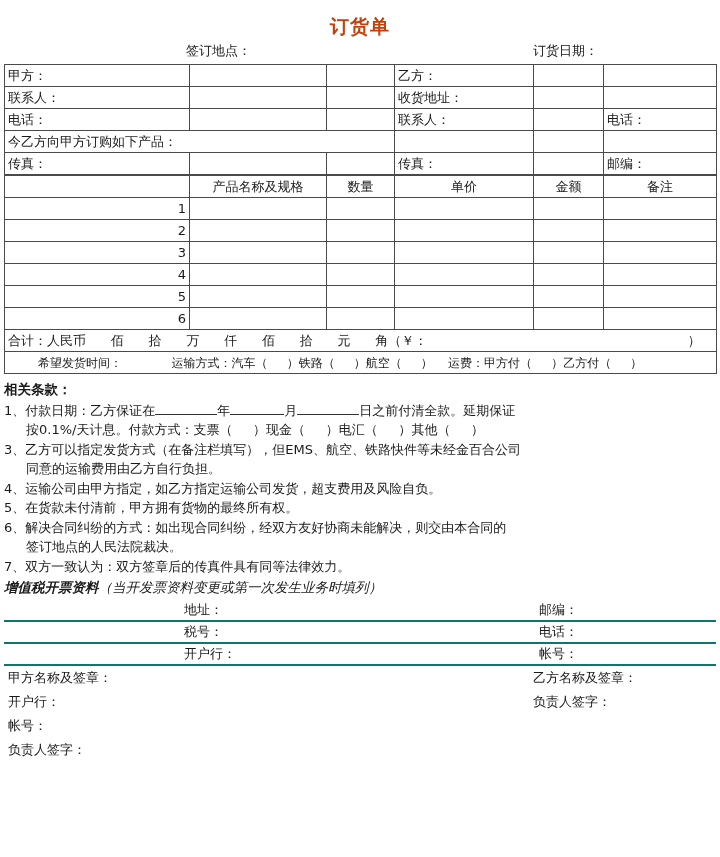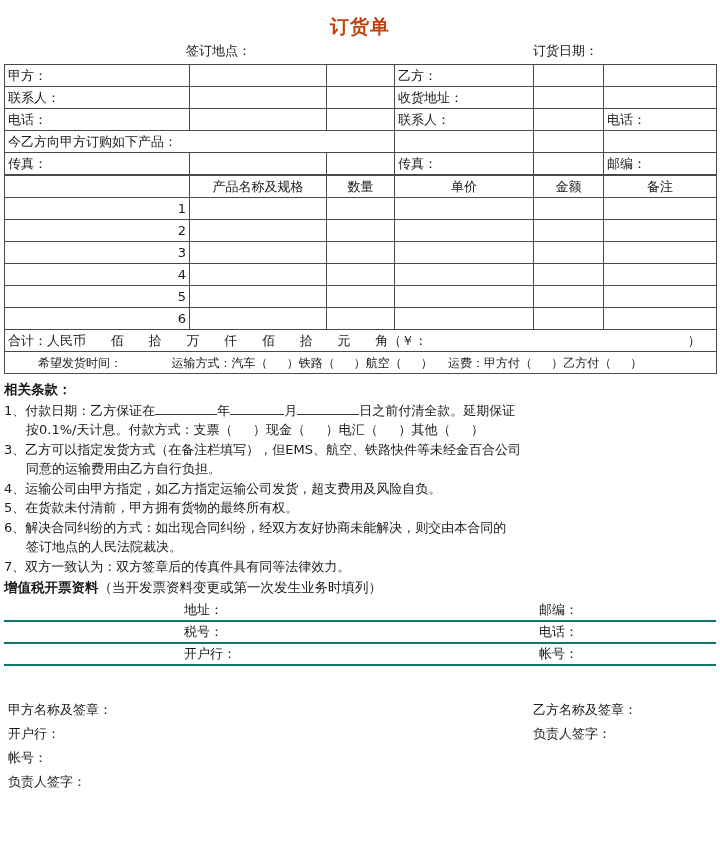--- a/index.html
+++ b/index.html
@@ -118,20 +118,21 @@
   }
   .term .b-year  { width: 62px; }
   .term .b-month { width: 54px; }
   .term .b-day   { width: 62px; }
   .term-indent { padding-left: 22px; display: block; white-space: pre-wrap; }
 
   .vat-title {
     font-weight: bold;
     font-size: 13.5px;
     margin-top: 2px;
+    font-style: italic;
   }
   .vat-title .vat-note { font-weight: normal; }
 
   
   .vat-table {
     margin: 2px 4px 0 4px;
     width: 712px;
   }
   .vat-row {
     display: flex;
@@ -142,21 +143,21 @@
     padding-left: 180px;
     box-sizing: border-box;
   }
   .vat-row:first-child { border-top: 0; }
   .vat-row .vat-left  { width: 355px; }
   .vat-row .vat-right { width: 170px; }
 
   
   .sign-block {
     position: relative;
-    margin: 32px 4px 0 4px;
+    margin: 0 4px 0 4px;
     font-size: 13px;
     line-height: 24px;
     height: 110px;
   }
   .sign-left  { position: absolute; left: 4px;   top: 0; }
   .sign-right { position: absolute; left: 529px; top: 0; }
   .sign-left div, .sign-right div { white-space: nowrap; }
 </style>
 </head>
 <body>

